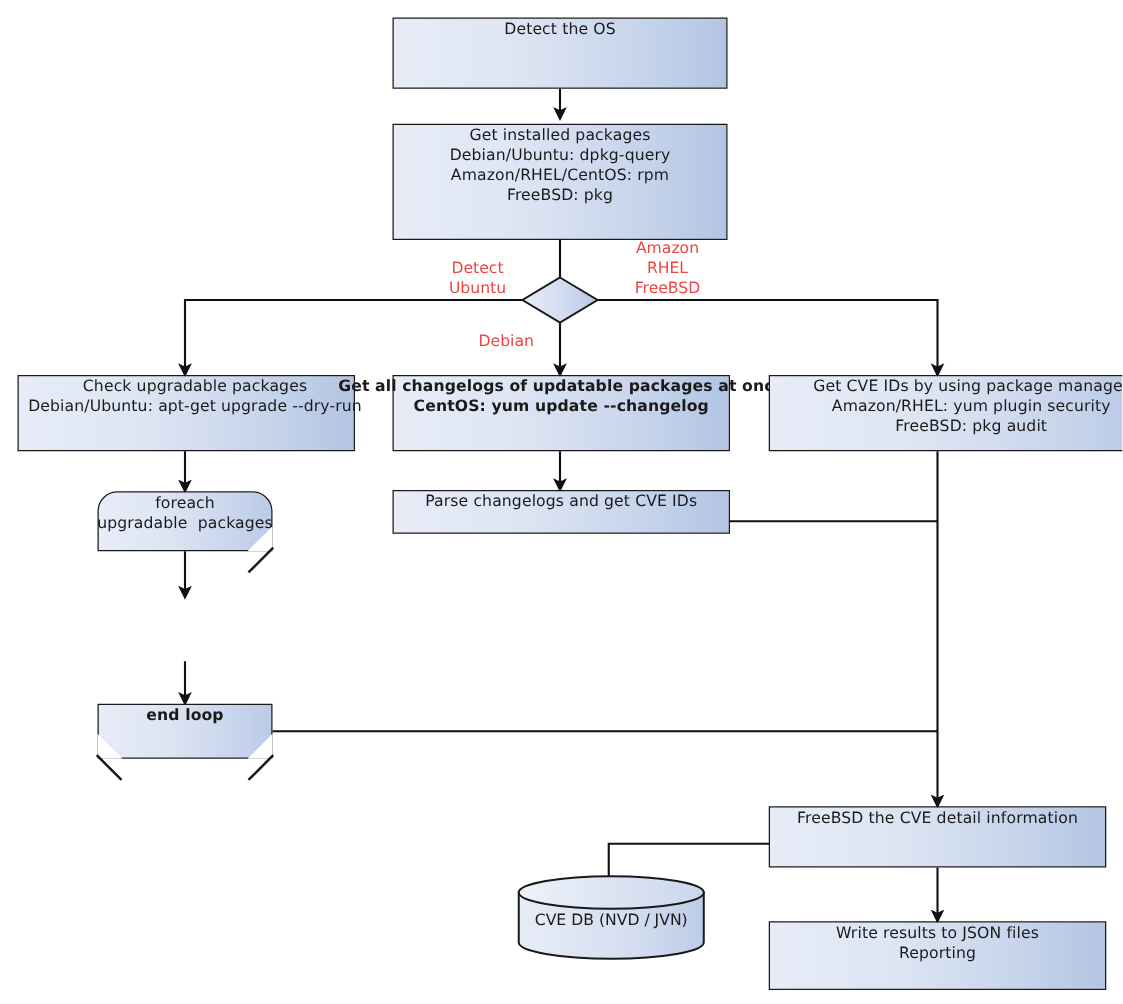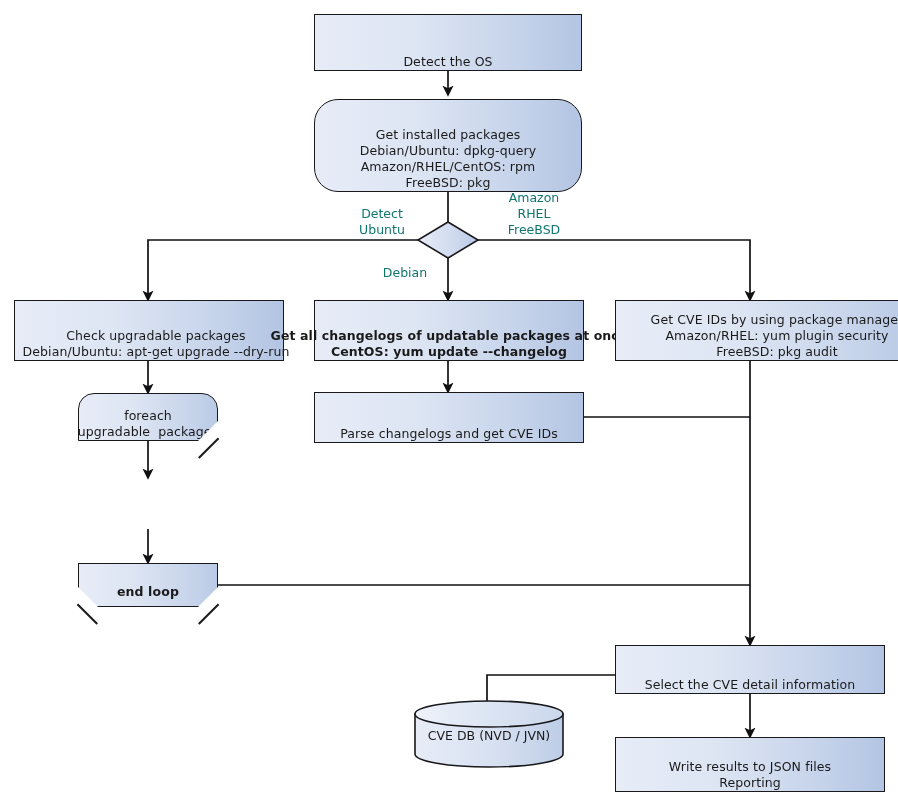--- a/index.html
+++ b/index.html
@@ -23,21 +23,21 @@
     left: 0;
     top: 0;
     width: 898px;
     height: 803px;
     pointer-events: none;
   }
   .node {
     position: absolute;
     box-sizing: border-box;
     display: flex;
-    align-items: flex-end;
+    align-items: flex-start;
     justify-content: center;
     text-align: center;
     color: #1a1a1a;
     font-size: 12.5px;
     line-height: 16px;
     white-space: pre;
     letter-spacing: 0.1px;
   }
   
   .proc {
@@ -117,21 +117,21 @@
     transform-origin: right bottom;
   }
   
   .diamond-wrap {
     position: absolute;
   }
   .edge-label {
     position: absolute;
     font-size: 12.5px;
     line-height: 16px;
-    color: #0f766e;
+    color: #ef4444;
     white-space: pre;
     text-align: center;
   }
   .db-label {
     position: absolute;
     font-size: 12.5px;
     color: #1a1a1a;
     white-space: pre;
     text-align: center;
     width: 100%;
@@ -177,21 +177,21 @@
       <path d="M 750 694 L 750 737" marker-end="url(#arrow)"></path>
 
       <path d="M 617 675 L 487 675 L 487 712"></path>
     </g>
   </svg>
 
   <div class="node proc" style="left:314px; top:14px; width:268px; height:57px;">
     <span>Detect the OS</span>
   </div>
 
-  <div class="node proc" style="left:314px; top:99px; width:268px; height:93px;border-radius:24px;">
+  <div class="node proc" style="left:314px; top:99px; width:268px; height:93px;">
     <span>Get installed packages
 Debian/Ubuntu: dpkg-query
 Amazon/RHEL/CentOS: rpm
 FreeBSD: pkg</span>
   </div>
 
   <div class="diamond-wrap" style="left:416px; top:220px; width:64px; height:40px;">
     <svg width="64" height="40" viewBox="0 0 64 40">
       <defs>
         <linearGradient id="dgrad" x1="0" y1="0" x2="1" y2="0">
@@ -229,35 +229,35 @@
 FreeBSD: pkg audit</span>
   </div>
 
   <div class="node loop-start" style="left:78px; top:393px; width:140px; height:48px;">
     <span>foreach
 upgradable  packages</span>
     <span class="corner-cut"></span>
     <span class="corner-cut-line"></span>
   </div>
 
-  <div class="node proc" style="left:314px; top:392px; width:270px; height:51px;">
+  <div class="node proc" style="left:314px; top:392px; width:270px; height:35px;">
     <span>Parse changelogs and get CVE IDs</span>
   </div>
 
 
   <div class="node loop-end" style="left:78px; top:563px; width:140px; height:44px;">
     <span style="margin-bottom:6px;font-weight:bold;">end loop</span>
     <span class="cut-l"></span>
     <span class="cut-r"></span>
     <span class="cut-line-l"></span>
     <span class="cut-line-r"></span>
   </div>
 
   <div class="node proc" style="left:615px; top:645px; width:270px; height:49px;">
-    <span>Select the CVE detail information</span>
+    <span>FreeBSD the CVE detail information</span>
   </div>
 
   <div class="node proc" style="left:615px; top:737px; width:270px; height:55px;">
     <span>Write results to JSON files
 Reporting</span>
   </div>
 
   <div style="position:absolute; left:413px; top:700px; width:152px; height:68px;">
     <svg width="152" height="68" viewBox="0 0 152 68">
       <defs>

